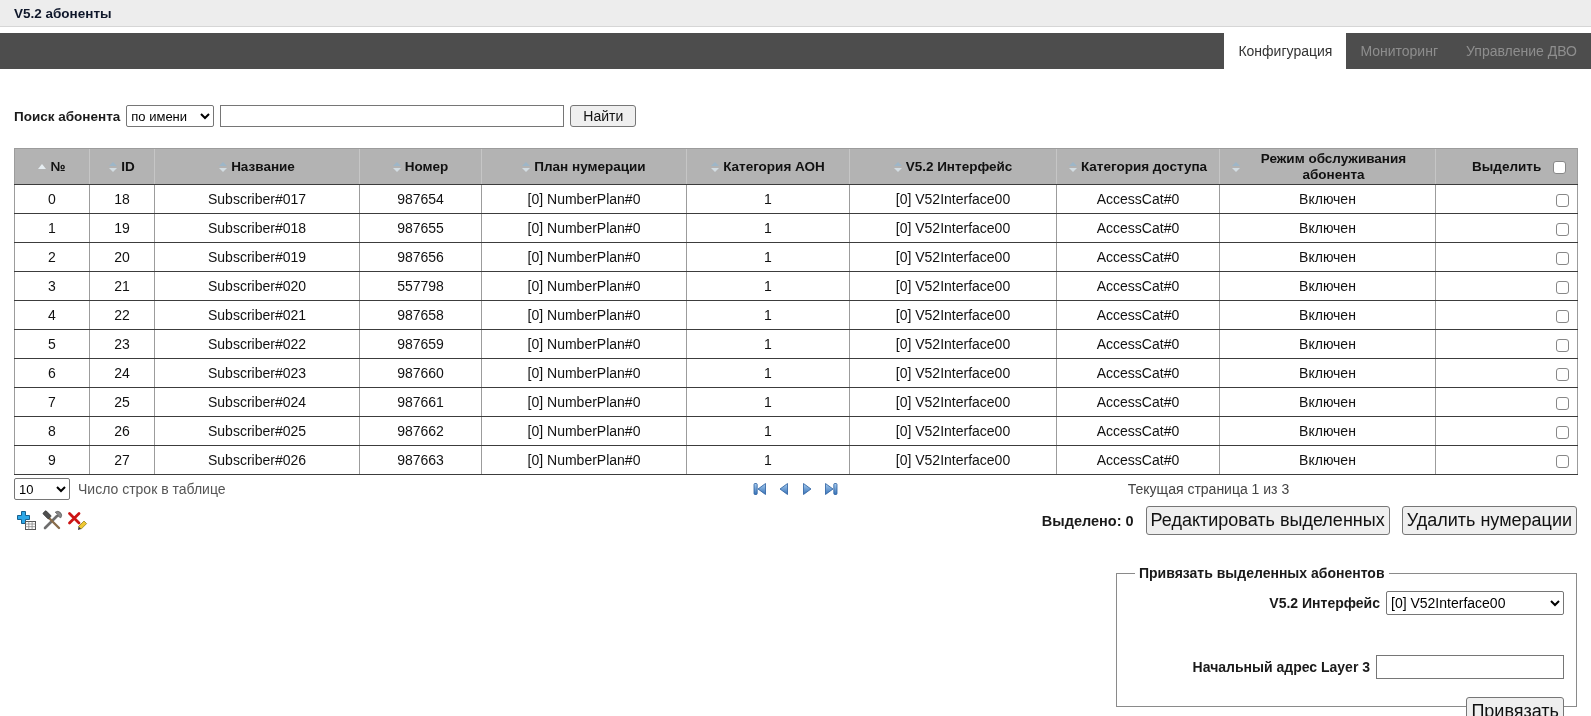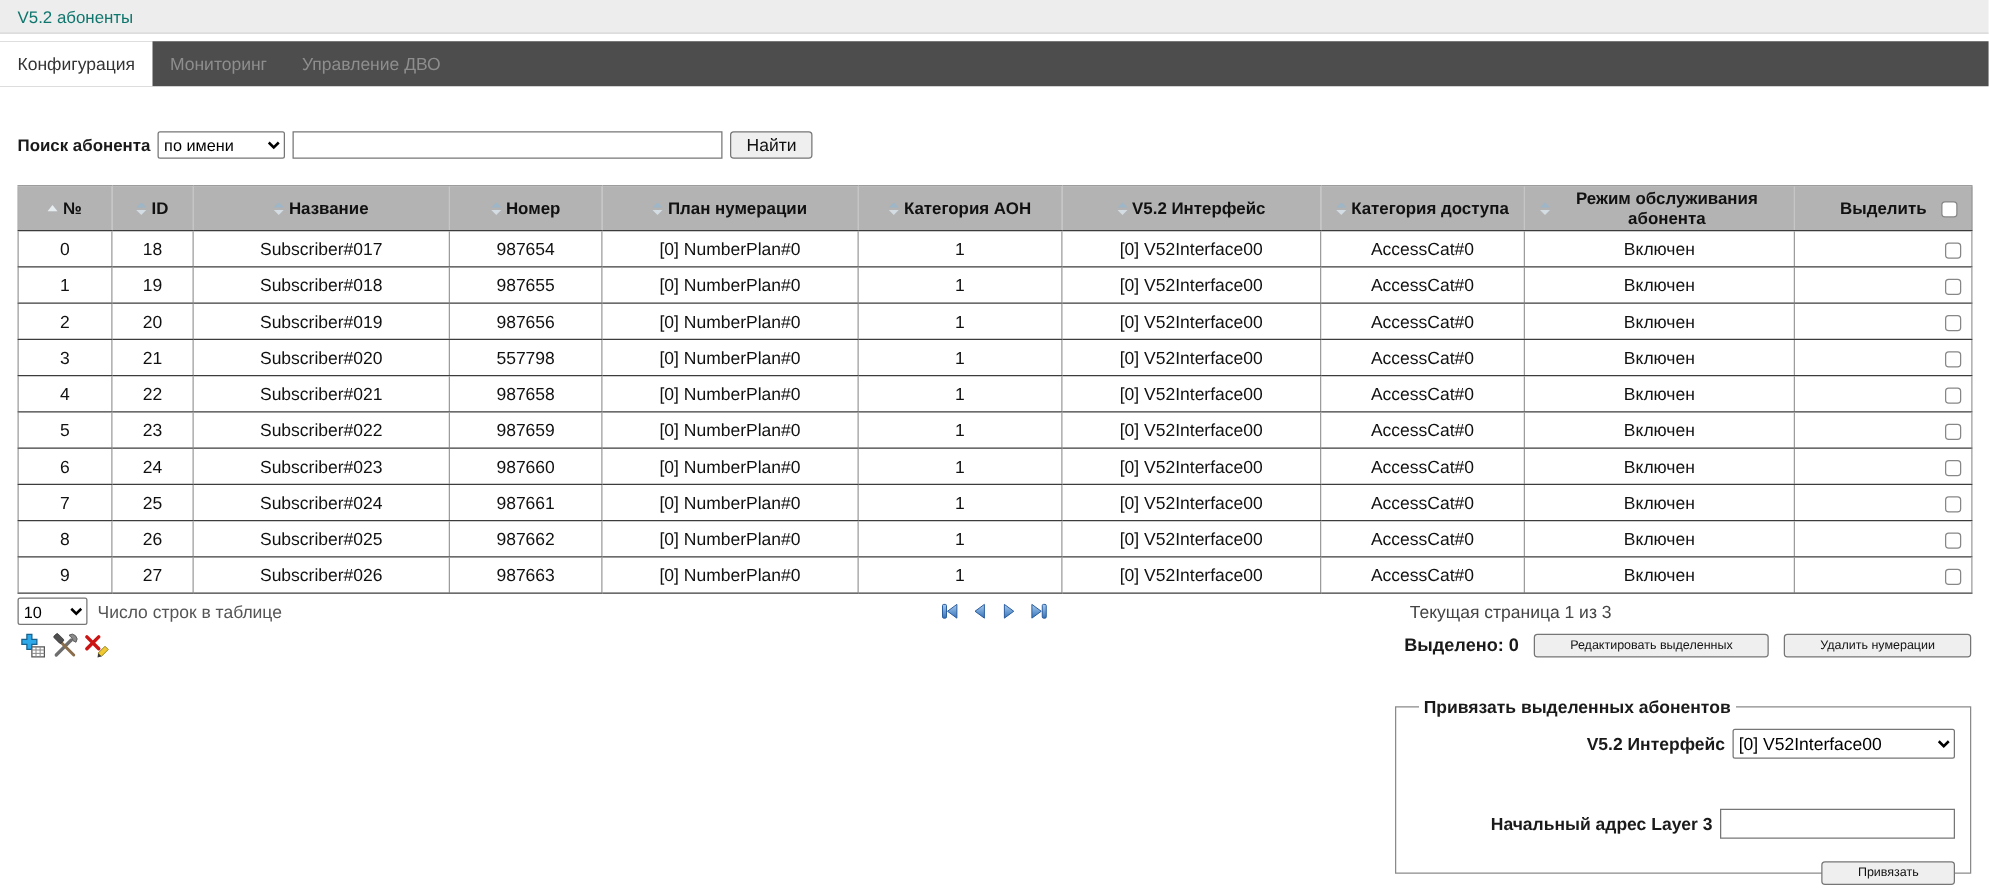--- a/index.html
+++ b/index.html
@@ -2,33 +2,33 @@
 <html><head>
 <meta charset="utf-8">
 <style>
   * { box-sizing: border-box; margin: 0; padding: 0; }
   html, body { width: 1591px; height: 716px; background: #ffffff;
     font-family: "Liberation Sans", sans-serif; font-size: 14px; color: #1a1a1a; overflow: hidden; }
 
   
   .title-bar { height: 27px; background: #ededed; border-bottom: 1px solid #d6d6d6;
     display: flex; align-items: center; padding-left: 14px; }
-  .title-bar span { font-weight: normal; font-size: 13.5px; color: #0f766e; text-align: right; }
-
-  
-  .tab-bar { margin-top: 6px; height: 36px; background: #4d4d4d; display: flex; align-items: stretch; }
+  .title-bar span { font-weight: bold; font-size: 13.5px; color: #0f172a; text-align: right; }
+
+  
+  .tab-bar { margin-top: 6px; height: 36px; background: #4d4d4d; display: flex; align-items: stretch; justify-content: flex-end; }
   .tab { display: flex; align-items: center; padding: 0 14px; font-size: 14px; color: #8e8e8e; cursor: pointer; }
   .tab.active { background: #ffffff; color: #333; }
 
   
   .search-row { margin: 36px 0 0 14px; display: flex; align-items: center; gap: 6px; }
   .search-row .lbl { font-weight: bold; font-size: 13.5px; }
   select { border: 1px solid #767676; background: #fff; height: 22px; font-size: 13px;
     font-family: "Liberation Sans", sans-serif; border-radius: 2px; }
-  .search-filter { width: 102px; }
+  .search-filter { width: 88px; }
   .search-input { width: 344px; height: 22px; border: 1px solid #767676; font-size: 13px; padding: 0 4px; }
   button { font-family: "Liberation Sans", sans-serif; background: #efefef; border: 1px solid #767676;
     border-radius: 3px; font-size: 14px; padding: 2px 12px; color: #111; cursor: pointer; }
 
   
   table { margin: 21px 14px 0 14px; border-collapse: collapse; table-layout: fixed; width: 1563px;
     border-left: 1px solid #9c9c9c; border-right: 1px solid #9c9c9c; }
   thead th { background: #b3b3b3; height: 36px; font-size: 13.5px; font-weight: bold; color: #111;
     border-left: 1px solid #c6c6c6; border-bottom: 1px solid #3c3c3c; border-top: 1px solid #9c9c9c;
     vertical-align: middle; padding: 2px 3px; line-height: 1.15; }
@@ -59,21 +59,21 @@
   .pager { display: flex; align-items: center; gap: 7px; }
   .pager svg { display: block; cursor: pointer; }
   .tf-right { text-align: center; color: #444; font-size: 14px; }
 
   
   .action-row { margin: 6px 14px 0 14px; display: flex; justify-content: space-between; align-items: center; }
   .tool-icons { display: flex; align-items: flex-end; gap: 4px; margin-left: 2px; }
   .tool-icons svg { display: block; cursor: pointer; }
   .sel-group { display: flex; align-items: center; gap: 12px; }
   .sel-count { font-weight: bold; font-size: 14.5px; }
-  .big-btn { font-size: 10px; padding: 3px 28px; }
+  .big-btn { font-size: 18px; padding: 3px 4px; }
 
   
   .bind-wrap { display: flex; justify-content: flex-end; margin: 30px 14px 0 0; }
   fieldset { width: 461px; height: 142px; border: 1px solid #8a8a8a; padding: 4px 12px 10px 12px; }
   legend { font-weight: bold; font-size: 14px; padding: 0 4px; margin-left: 6px; }
   .f-row { display: flex; justify-content: flex-end; align-items: center; gap: 6px; }
   .f-row .flbl { font-weight: bold; font-size: 14px; }
   .iface-select { width: 178px; height: 24px; font-size: 14px; }
   .layer3-input { width: 188px; height: 24px; border: 1px solid #767676; font-size: 14px; padding: 0 4px; }
   .f-row.r1 { margin-top: 6px; }

